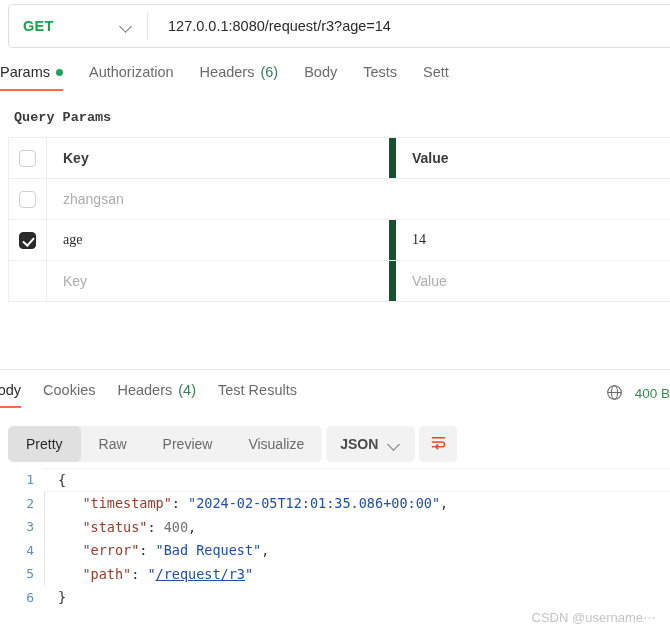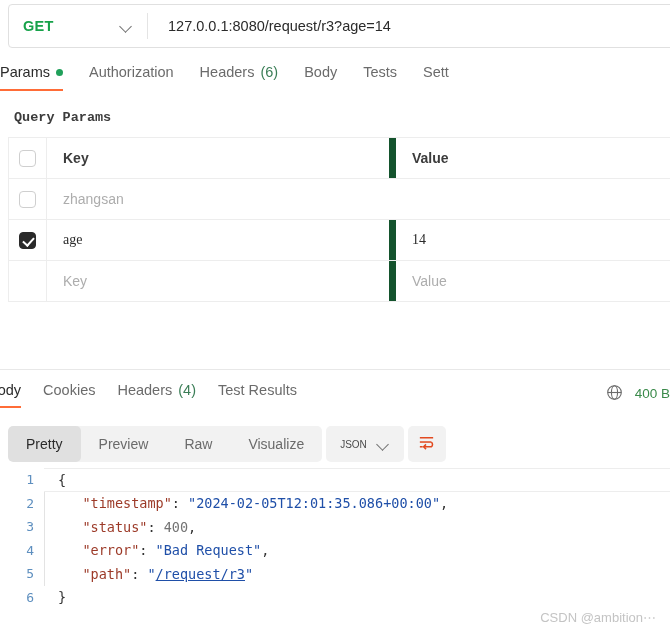--- a/index.html
+++ b/index.html
@@ -170,21 +170,21 @@
     font-size: 14px; color: #6b6b6b;
     white-space: nowrap;
   }
   .seg-btn.active {
     background: #e0e0e0; color: #2b2b2b; border-radius: 5px;
   }
   .pill {
     display: flex; align-items: center; gap: 10px;
     background: #f2f2f2; border-radius: 5px;
     height: 36px; padding: 0 14px;
-    font-size: 10px; color: #4a4a4a; font-weight: 400;
+    font-size: 14px; color: #4a4a4a; font-weight: 700;
   }
   .icon-btn {
     width: 38px; height: 36px;
     background: #f2f2f2; border-radius: 5px;
     display: flex; align-items: center; justify-content: center;
   }
 
   
   .editor {
     position: absolute; left: 0; top: 468px;
@@ -316,22 +316,22 @@
       <ellipse cx="10" cy="10" rx="3.6" ry="8" fill="none" stroke="#6b6b6b" stroke-width="1.3"></ellipse>
       <line x1="2" y1="10" x2="18" y2="10" stroke="#6b6b6b" stroke-width="1.3"></line>
     </svg>
   </span>
   <span class="status-text" style="color: rgb(58, 138, 74);">400 B</span>
 </div>
 
 <div class="view-bar">
   <div class="seg" id="view-modes">
       <div class="seg-btn active">Pretty</div>
+      <div class="seg-btn">Raw</div>
       <div class="seg-btn">Preview</div>
-      <div class="seg-btn">Raw</div>
       <div class="seg-btn">Visualize</div>
     </div>
   <div class="pill">
     <span>JSON</span>
     <span class="chev"></span>
   </div>
   <div class="icon-btn">
     <span>
       <svg viewBox="0 0 20 20" width="19" height="19">
         <line x1="3" y1="5" x2="17" y2="5" stroke="#e24a20" stroke-width="1.6"></line>
@@ -382,13 +382,13 @@
     </div>
     <div class="eline">
       <div class="gutter">6</div>
       <div class="code-wrap">
         <div class="fold blank"></div>
         <div class="code"><span class="p">}</span></div>
       </div>
     </div>
   </div>
 
-<div class="watermark">CSDN @ambition⋯</div>
+<div class="watermark">CSDN @username⋯</div>
 
 </body></html>

